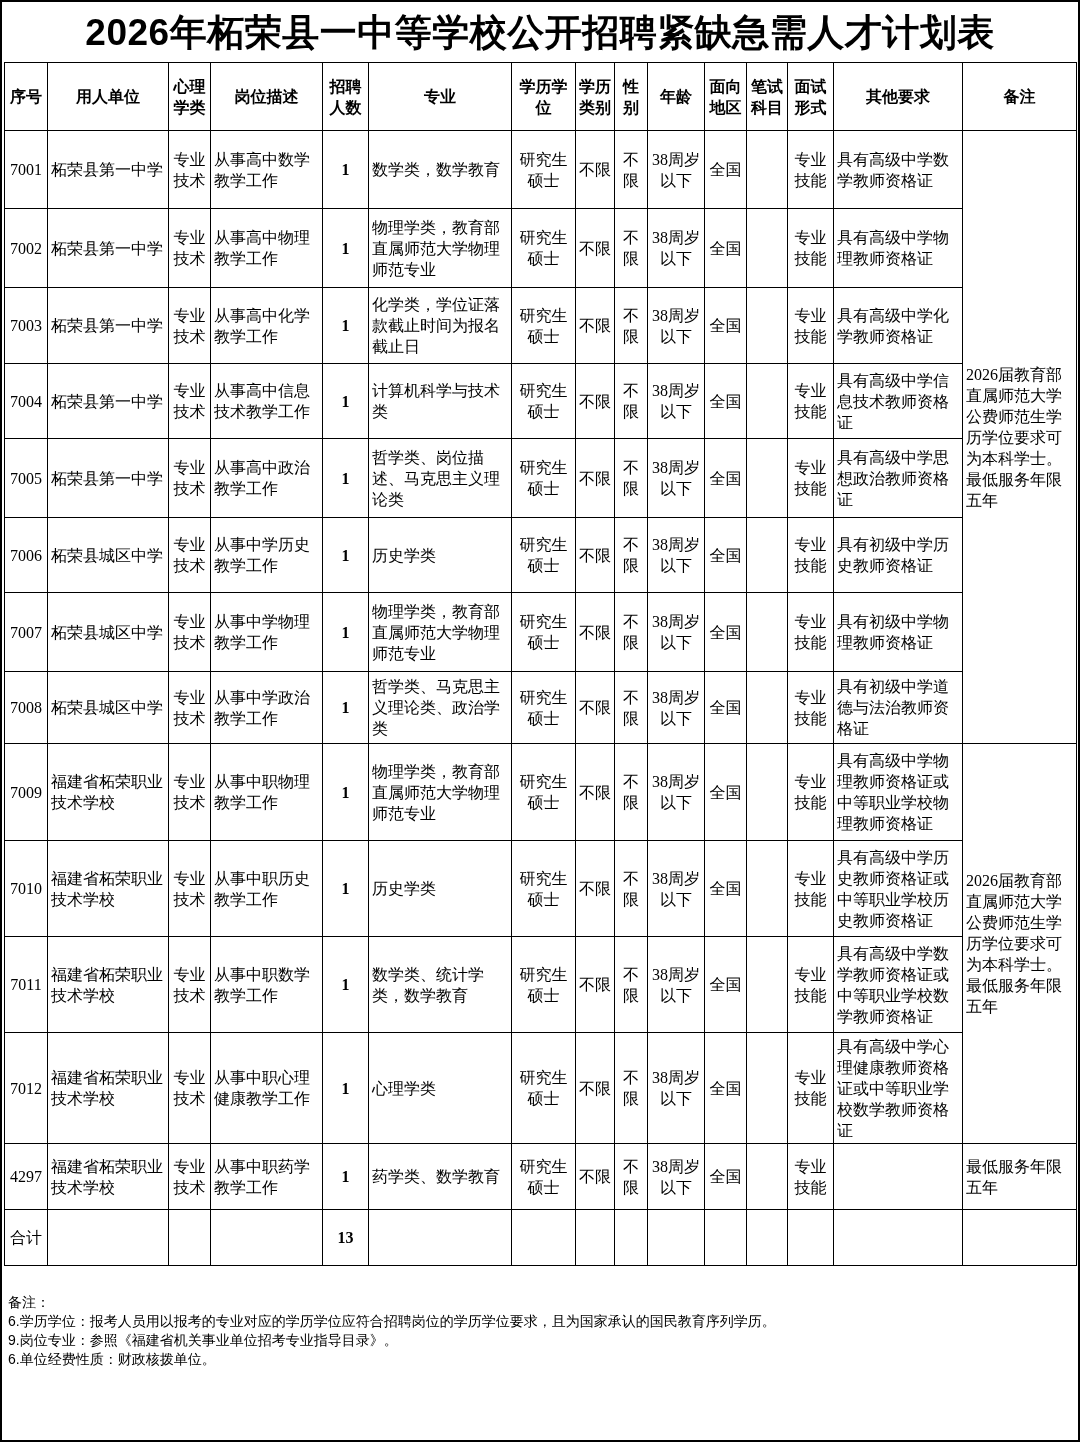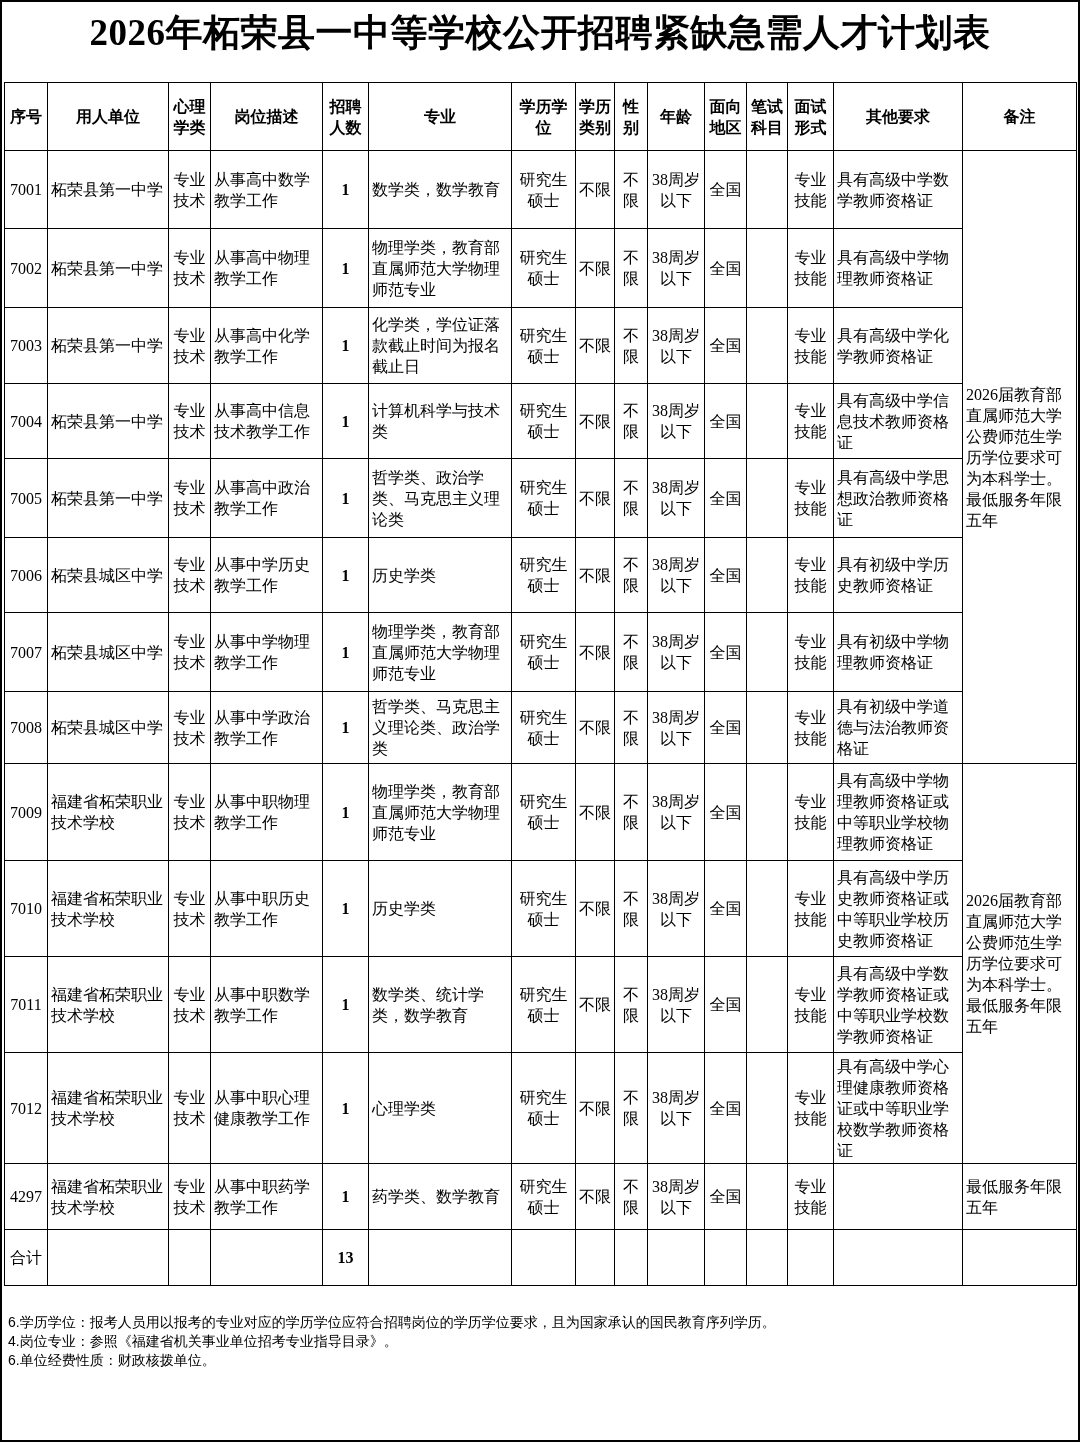--- a/index.html
+++ b/index.html
@@ -9,27 +9,26 @@
     border: 2px solid #000;
     overflow: hidden;
     font-family: "Liberation Serif", "DejaVu Serif", serif;
     color: #000;
   }
   .page { padding: 2px; }
   .title {
     height: 58px;
     display: flex; align-items: center; justify-content: center;
     font-weight: bold; font-size: 37px; letter-spacing: 0.5px;
-    font-family: Liberation Serif, serif;
+    font-family: Liberation Sans, sans-serif;
   }
   table.main {
     border-collapse: collapse;
     table-layout: fixed;
     width: 1072px;
-    margin-top: 20px;
   }
   table.main th, table.main td {
     border: 1px solid #000;
     font-size: 16px;
     line-height: 21px;
     vertical-align: middle;
     word-break: break-all;
     white-space: pre-line;
     padding: 2px 3px;
   }
@@ -167,21 +166,21 @@
         <td class="c">专业技能</td>
         <td class="l">具有高级中学信息技术教师资格证</td>
       </tr>
 
       <tr style="height:79px">
         <td class="c">7005</td>
         <td class="l">柘荣县第一中学</td>
         <td class="c">专业技术</td>
         <td class="l">从事高中政治教学工作</td>
         <td class="c num">1</td>
-        <td class="l">哲学类、政治学类、马克思主义理论类</td>
+        <td class="l">哲学类、岗位描述、马克思主义理论类</td>
         <td class="c">研究生
 硕士</td>
         <td class="c">不限</td>
         <td class="c">不限</td>
         <td class="c">38周岁以下</td>
         <td class="c">全国</td>
         <td class="c"></td>
         <td class="c">专业技能</td>
         <td class="l">具有高级中学思想政治教师资格证</td>
       </tr>
@@ -346,18 +345,19 @@
         <td></td>
         <td></td>
         <td></td>
         <td></td>
         <td></td>
       </tr>
     </tbody>
   </table>
 
   <div class="notes">
+    <div>备注：</div>
     <div>6.学历学位：报考人员用以报考的专业对应的学历学位应符合招聘岗位的学历学位要求，且为国家承认的国民教育序列学历。</div>
-    <div>4.岗位专业：参照《福建省机关事业单位招考专业指导目录》。</div>
+    <div>9.岗位专业：参照《福建省机关事业单位招考专业指导目录》。</div>
     <div>6.单位经费性质：财政核拨单位。</div>
   </div>
 
 </div>
 
 </body></html>

